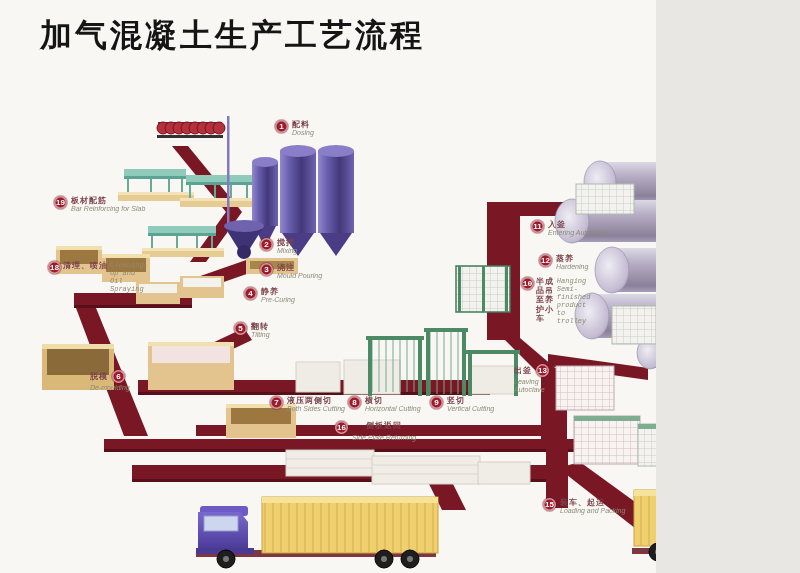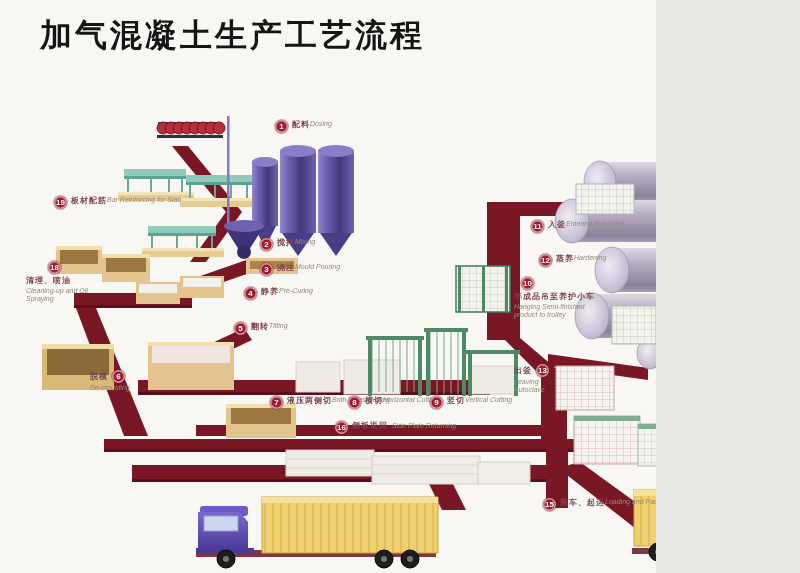--- a/index.html
+++ b/index.html
@@ -5,33 +5,33 @@
   html,body{margin:0;padding:0;background:#e9e7e4;}
   .stage{position:relative;width:656px;height:573px;background:#f8f7f4;overflow:hidden;
          font-family:"Liberation Sans","DejaVu Sans",sans-serif;}
   .title{position:absolute;left:40px;top:14px;font-size:32px;font-weight:800;color:#151515;
          letter-spacing:3px;font-family:"DejaVu Sans","Liberation Sans",sans-serif;}
   svg.art{position:absolute;left:0;top:0;}
   .step{position:absolute;display:flex;align-items:flex-start;gap:4px;line-height:1.15;}
   .badge{flex:0 0 auto;width:13px;height:13px;border-radius:50%;background:#9e1b2c;
          color:#fff;font-size:8px;font-weight:bold;display:flex;align-items:center;justify-content:center;
          box-shadow:inset 0 0 0 1.5px rgba(255,255,255,.55), 0 0 0 1px rgba(120,20,35,.35);}
-  .lbl{display:flex;}
+  .lbl{display:flex;flex-direction:column;}
   .zh{font-size:8px;font-weight:bold;color:#7d434b;letter-spacing:1px;white-space:nowrap;}
   .en{font-size:7px;font-style:italic;color:#8e8c76;}
   .nowrap .en{white-space:nowrap;}
   
   .s-left{flex-direction:column;gap:1px;}
   .s-left .row{display:flex;align-items:center;gap:4px;}
   
-  .s-below{flex-direction:column;gap:2px;}
+  .s-below{flex-direction:row;gap:2px;font-family:Liberation Mono, monospace;}
   .s-below .badge{margin-left:7px;}
   .s-below.indent .badge{margin-left:22px;}
   
-  .s-inline .lbl{flex-direction:row;gap:4px;align-items:center;}
+  .s-inline .lbl{flex-direction:column;gap:4px;align-items:center;}
   .s-inline .en{white-space:nowrap;}
 </style>
 </head>
 <body>
 
 <div class="stage">
 
   <svg class="art" width="800" height="573" viewBox="0 0 800 573">
     <defs>
       <linearGradient id="gradSilo" x1="0" y1="0" x2="1" y2="0">

